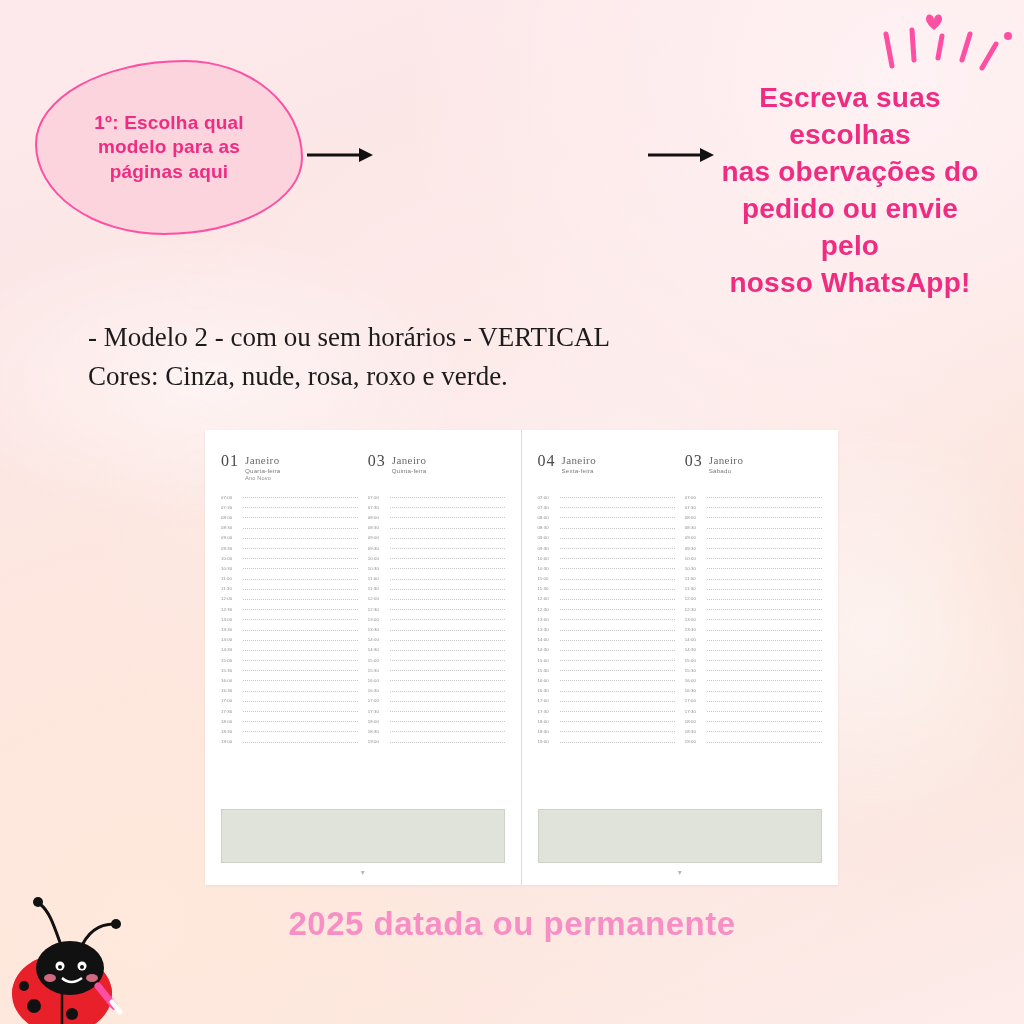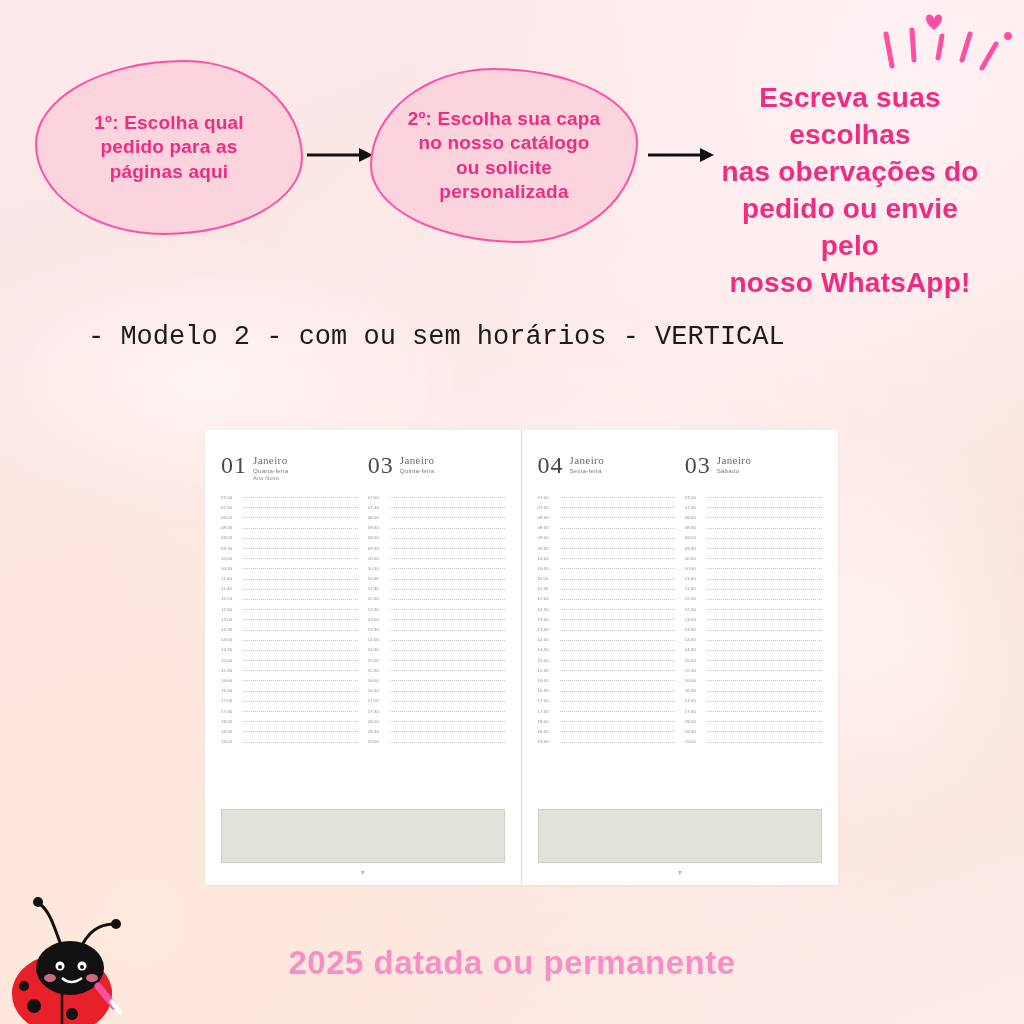--- a/index.html
+++ b/index.html
@@ -95,21 +95,21 @@
     left: 872px; top: 8px;
     width: 150px; height: 80px;
   }
 
   
   #desc {
     position: absolute;
     left: 88px; top: 318px;
     width: 850px;
     color: #1c1c1c;
-    font-family: Liberation Mono, monospace;
+    font-family: Liberation Serif, serif;
     font-size: 27px;
     line-height: 1.45;
   }
 
   
   #spread {
     position: absolute;
     left: 205px; top: 430px;
     width: 633px; height: 455px;
     background: #ffffff;
@@ -132,21 +132,21 @@
     box-sizing: border-box;
   }
   .day-head {
     display: flex;
     align-items: flex-start;
     gap: 6px;
     height: 34px;
   }
   .day-num {
     font-family: "Liberation Serif", serif;
-    font-size: 24px;
+    font-size: 16px;
     color: #4a4a4a;
     letter-spacing: 1px;
   }
   .day-meta {
     padding-top: 2px;
   }
   .day-month {
     font-family: "Liberation Serif", serif;
     font-size: 11px;
     color: #6a6a6a;
@@ -202,21 +202,20 @@
   
   #footer {
     position: absolute;
     left: 0; top: 905px;
     width: 1024px;
     text-align: center;
     color: #f78fc6;
     font-size: 33px;
     font-weight: bold;
     letter-spacing: 0.5px;
-    margin-top: 39px;
   }
 
   
   #ladybug {
     position: absolute;
     left: 10px;
     bottom: -6px;
     width: 145px;
     height: 140px;
   }
@@ -236,54 +235,49 @@
       <line x1="42" y1="52" x2="40" y2="22" stroke="#ff4fa3" stroke-width="5" stroke-linecap="round"></line>
       <line x1="66" y1="50" x2="70" y2="28" stroke="#ff4fa3" stroke-width="5" stroke-linecap="round"></line>
       <line x1="90" y1="52" x2="98" y2="26" stroke="#ff4fa3" stroke-width="5" stroke-linecap="round"></line>
       <line x1="110" y1="60" x2="124" y2="36" stroke="#ff4fa3" stroke-width="5" stroke-linecap="round"></line>
       <circle cx="136" cy="28" r="4" fill="#ff4fa3"></circle>
     </svg>
   </div>
 
   <div id="blob1" class="blob">
     <div class="blob-text">1º: Escolha qual
-pedido para as
+modelo para as
 páginas aqui</div>
   </div>
 
   <div id="arrow1" class="arrow">
     <svg width="66" height="14" viewBox="0 0 66 14">
       <line x1="0" y1="7" x2="52" y2="7" stroke="#111111" stroke-width="3"></line>
       <polygon points="52,0 66,7 52,14" fill="#111111"></polygon>
     </svg>
   </div>
 
-  <div id="blob2" class="blob">
-    <div class="blob-text">2º: Escolha sua capa
-no nosso catálogo
-ou solicite
-personalizada</div>
-  </div>
 
   <div id="arrow2" class="arrow">
     <svg width="66" height="14" viewBox="0 0 66 14">
       <line x1="0" y1="7" x2="52" y2="7" stroke="#111111" stroke-width="3"></line>
       <polygon points="52,0 66,7 52,14" fill="#111111"></polygon>
     </svg>
   </div>
 
   <div id="step3">
     <div class="blob-text">Escreva suas escolhas
 nas obervações do
 pedido ou envie pelo
 nosso WhatsApp!</div>
   </div>
 
   <div id="desc">
     <div>- Modelo 2 - com ou sem horários - VERTICAL</div>
+    <div>Cores: Cinza, nude, rosa, roxo e verde.</div>
   </div>
 
   <div id="spread">
 
     <div class="page-half left">
       <div class="day-headers">
 
         <div class="day-col">
           <div class="day-head">
             <div class="day-num">01</div>

